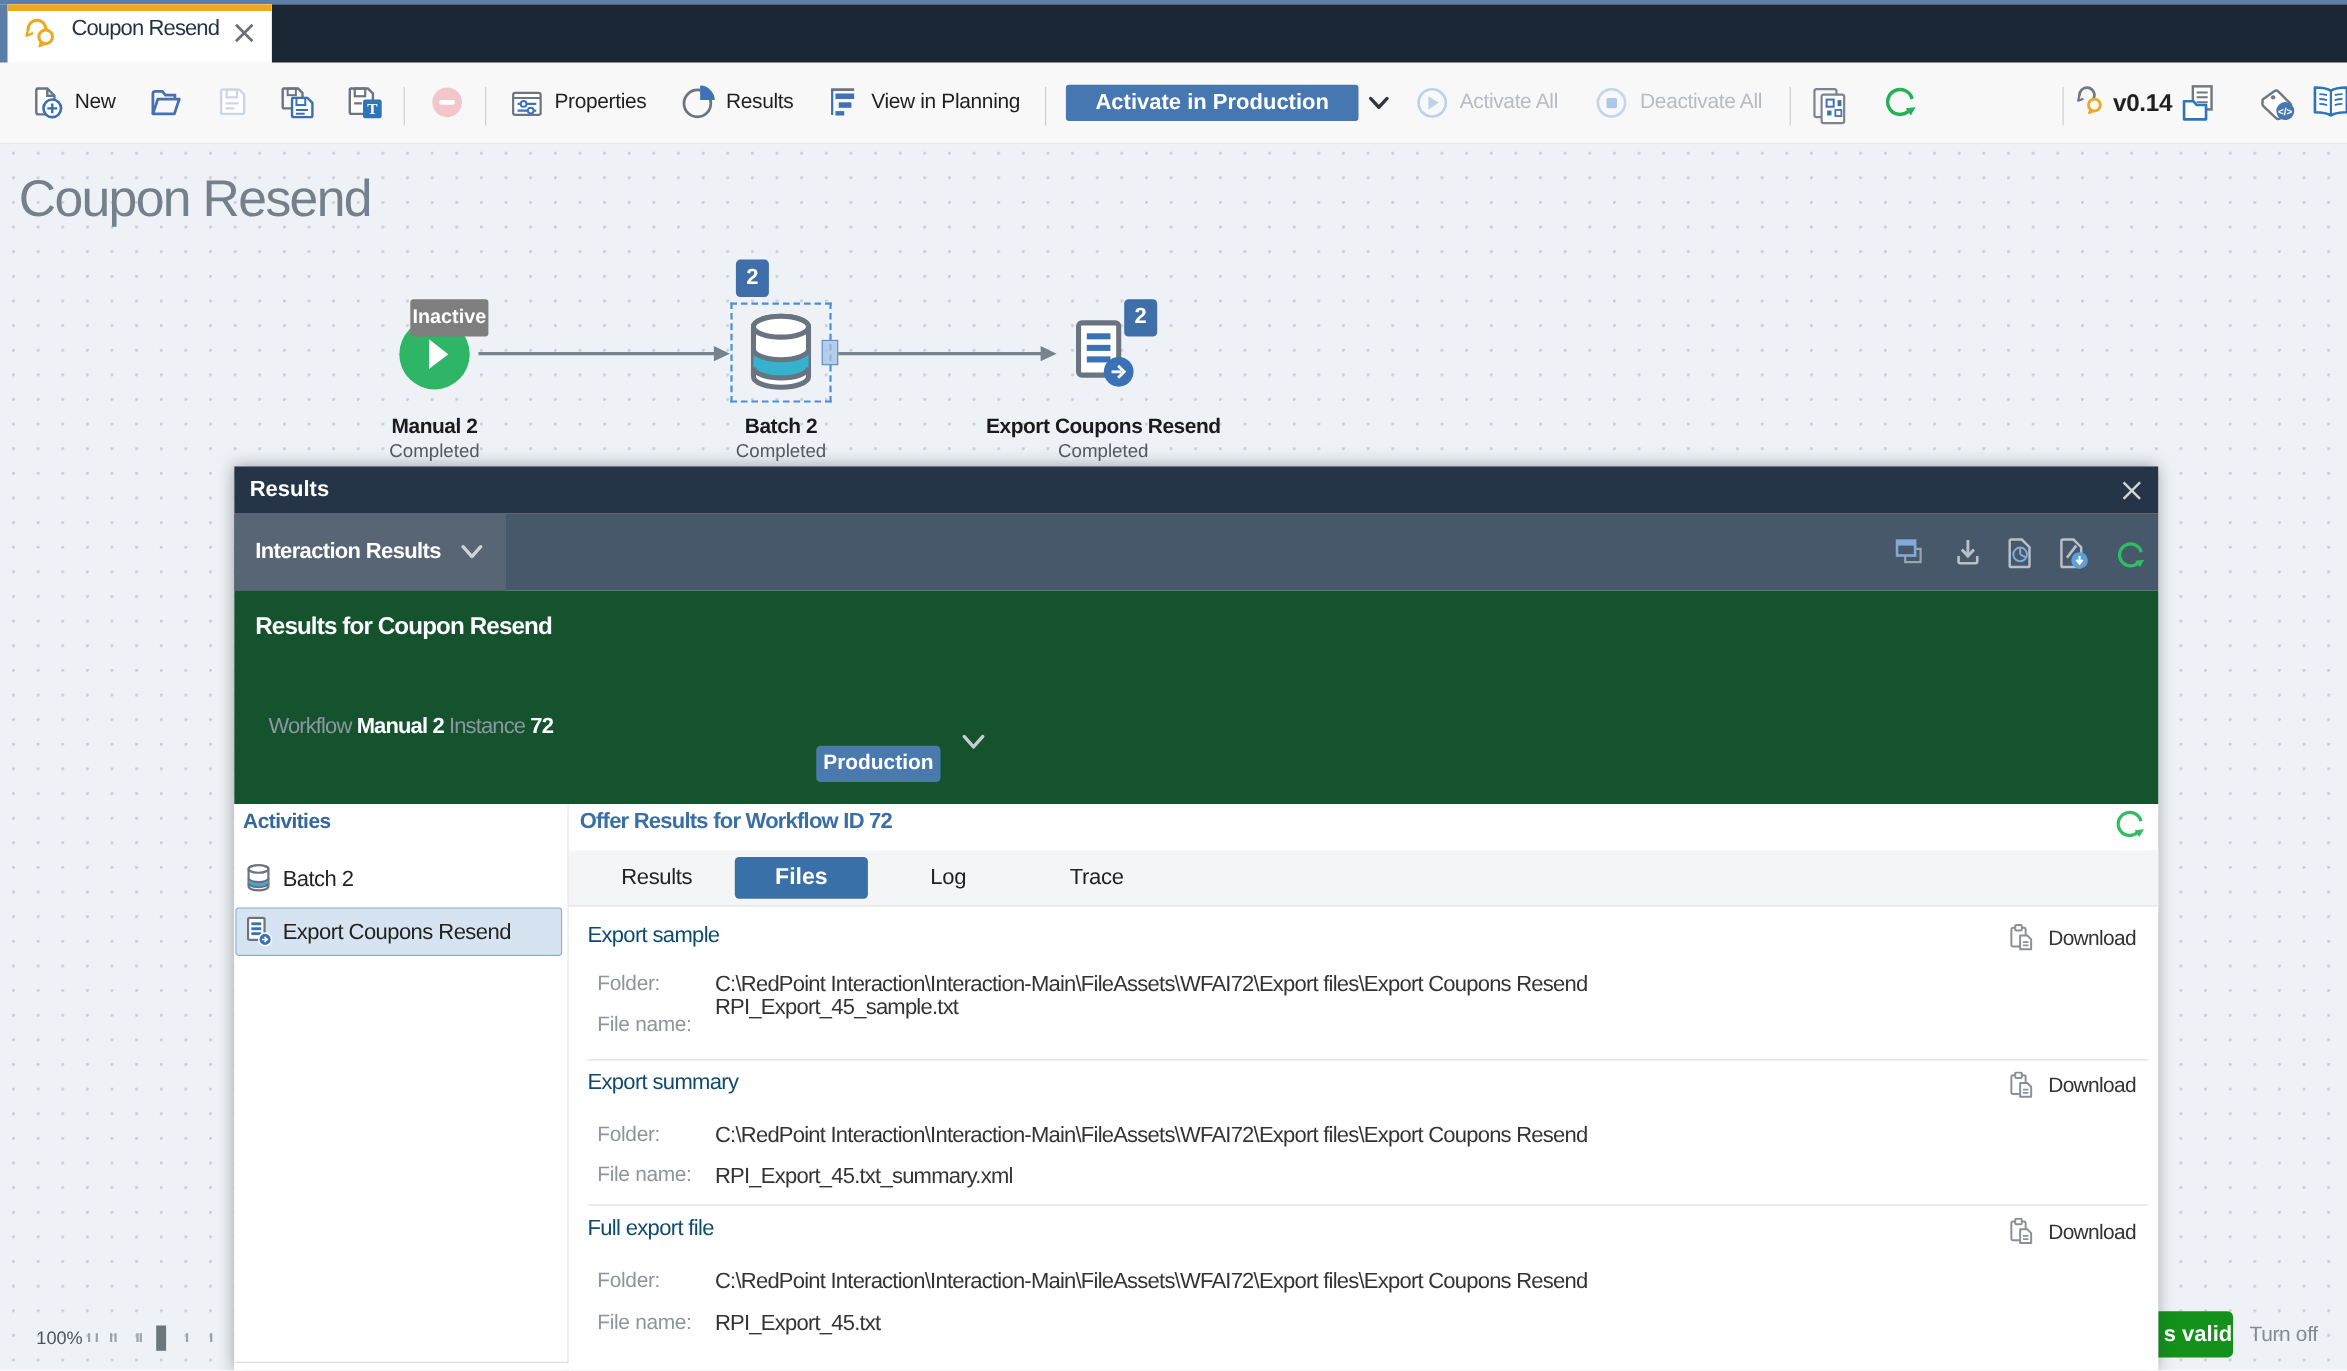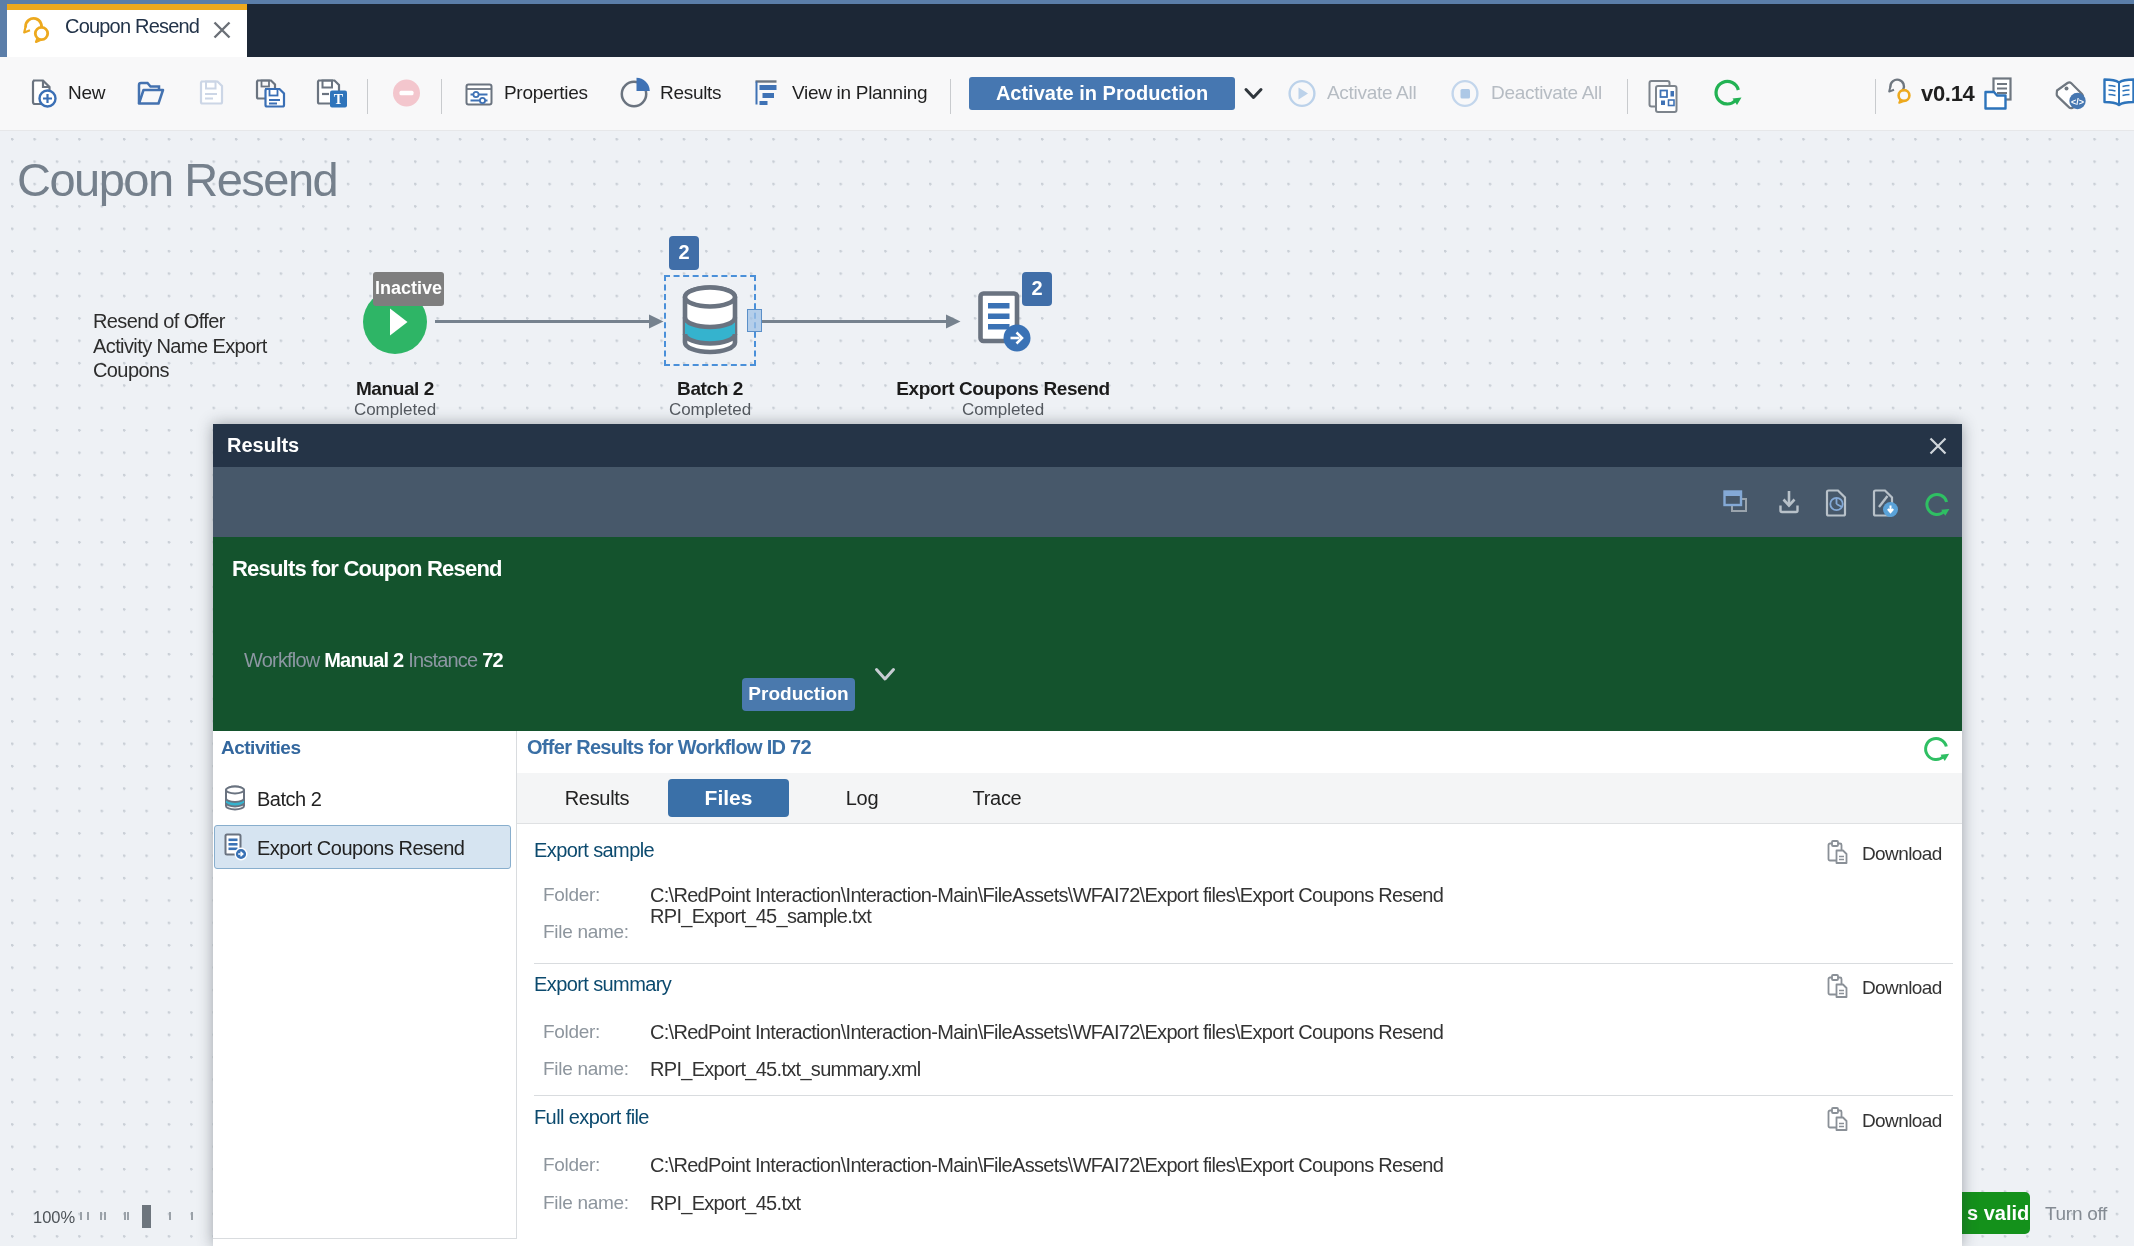--- a/index.html
+++ b/index.html
@@ -193,21 +193,20 @@
   <div class="tbdis" style="left:1491px;top:82px;">Deactivate All</div>
   <div class="tbtext" style="left:1921px;top:81px;font-weight:bold;font-size:22px;">v0.14</div>
   <div class="tbsep" style="left:367px;"></div>
   <div class="tbsep" style="left:441px;"></div>
   <div class="tbsep" style="left:950px;"></div>
   <div class="tbsep" style="left:1627px;"></div>
   <div class="tbsep" style="left:1875px;"></div>
   <div id="actbtn" class="abs">Activate in Production</div>
 
   <div id="bigtitle" class="abs">Coupon Resend</div>
-  <div id="desc" class="abs">Resend of Offer<br>Activity Name Export<br>Coupons</div>
   <svg id="flow" class="abs" style="left:0;top:131px;" width="2134" height="400" viewBox="0 0 2134 400">
 
     <line x1="435" y1="190.5" x2="650" y2="190.5" stroke="#76828e" stroke-width="3"></line>
     <polygon points="649,183.5 649,197.5 663.5,190.5" fill="#76828e"></polygon>
     <line x1="762" y1="190.5" x2="947" y2="190.5" stroke="#76828e" stroke-width="3"></line>
     <polygon points="946,183.5 946,197.5 960.5,190.5" fill="#76828e"></polygon>
 
     <circle cx="395" cy="191" r="32" fill="#2eb566"></circle>
     <path d="M390,177.5 v27 l17.5,-13.5 z" fill="#fff"></path>
 
@@ -251,20 +250,26 @@
   <div id="turnoff" class="abs">Turn off</div>
 
   <div id="modal" class="abs">
     <div id="mtitle" class="abs">
         <span>Results</span>
       <svg class="abs" style="left:1716px;top:13px;" width="18" height="18" viewBox="0 0 18 18">
         <path d="M1.5,1.5 L16.5,16.5 M16.5,1.5 L1.5,16.5" stroke="#cfd5da" stroke-width="2.2"></path>
       </svg>
     </div>
     <div id="mbar2" class="abs">
+      <div id="mdrop" class="abs">
+          <span>Interaction Results</span>
+        <svg class="abs" style="left:206px;top:28px;" width="20" height="14" viewBox="0 0 20 14">
+          <path d="M2,2 l8,9 l8,-9" fill="none" stroke="#ced4d9" stroke-width="3" stroke-linecap="round" stroke-linejoin="round"></path>
+        </svg>
+      </div>
       <svg class="abs" style="left:1510px;top:18px;" width="230" height="36" viewBox="0 0 230 36">
 
         <rect x="9" y="14" width="14" height="12" fill="none" stroke="#9aa4ad" stroke-width="2"></rect>
         <rect x="1.5" y="6.5" width="16.5" height="13.5" fill="#47586a" stroke="#84a9d6" stroke-width="2.4"></rect>
         <rect x="1.5" y="6.5" width="16.5" height="4.5" fill="#84a9d6"></rect>
 
         <path d="M66,6 v13" stroke="#b8c1c9" stroke-width="2.6"></path>
         <path d="M60.5,14.5 l5.5,6 l5.5,-6" fill="none" stroke="#b8c1c9" stroke-width="2.6"></path>
         <path d="M57.5,20.5 v5 a1.5,1.5 0 0 0 1.5,1.5 h14 a1.5,1.5 0 0 0 1.5,-1.5 v-5" fill="none" stroke="#b8c1c9" stroke-width="2.4"></path>
 

